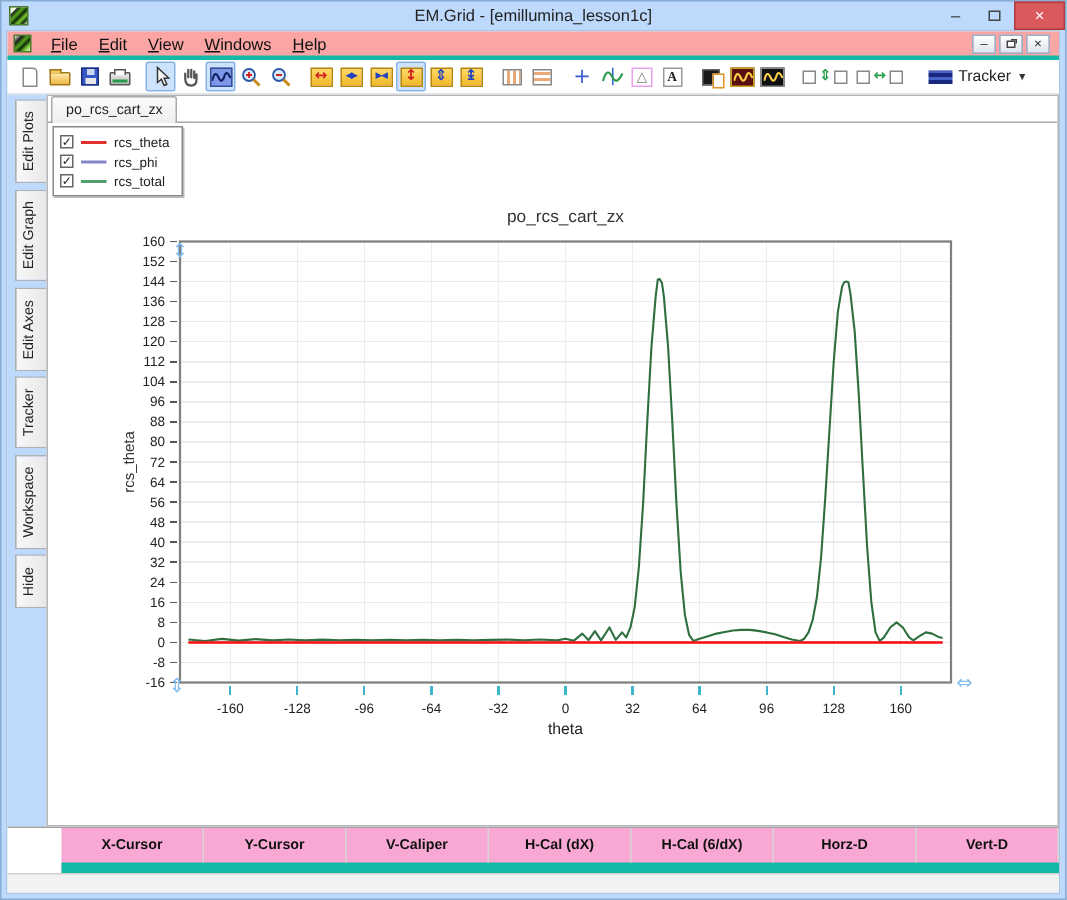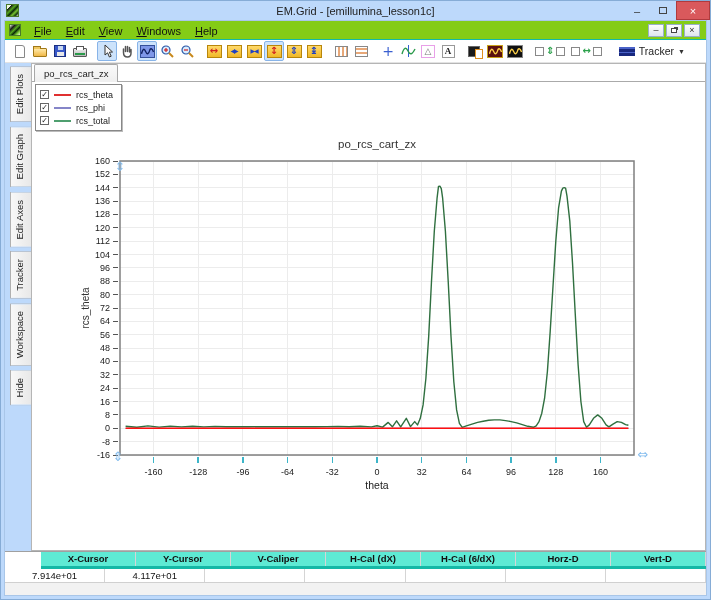--- a/index.html
+++ b/index.html
@@ -10,21 +10,21 @@
   .titlebar{height:19px;display:flex;align-items:center;padding-left:5px;position:relative;flex:0 0 auto;}
   .app-logo{width:13px;height:13px;background:linear-gradient(135deg,#eef7e0 0%,#eef7e0 20%,#1a1a1a 22%,#56a81e 40%,#0c2a08 55%,#7ac832 70%,#10320a 85%,#e8f4d8 100%);border:1px solid #4a7a2a;flex:0 0 auto;}
   .title-text{position:absolute;left:0;right:0;text-align:center;font-size:11px;color:#222;}
   .win-controls{margin-left:auto;display:flex;height:19px;}
   .wc-btn{width:26px;height:19px;display:flex;align-items:center;justify-content:center;font-size:11px;color:#333;cursor:default;}
   .wc-btn.close{width:34px;background:#d9595c;color:#fff;border:1px solid #b03a3d;}
   .box-glyph{width:8px;height:7px;border:1px solid #444;display:inline-block;background:transparent;}
   
   .client{flex:1;margin:0 3px 3px 3px;background:#fff;display:flex;flex-direction:column;border:1px solid #a9c6e8;}
   
-  .menubar{height:19px;display:flex;align-items:center;padding:0 4px;background:#84cc16;border-bottom:1px solid #14b8a6;flex:0 0 auto;justify-content:center;}
+  .menubar{height:19px;display:flex;align-items:center;padding:0 4px;background:#fca5a5;border-bottom:3px solid #14b8a6;flex:0 0 auto;justify-content:center;}
   .menu-logo{width:12px;height:12px;margin-right:6px;background:linear-gradient(135deg,#eef7e0 0%,#1a1a1a 25%,#56a81e 45%,#0c2a08 60%,#7ac832 78%,#e8f4d8 100%);border:1px solid #4a7a2a;}
   .menu-item{display:inline-block;font-size:11px;color:#111;padding:2px 7px;cursor:default;}
   .menu-item::first-letter{text-decoration:underline;}
   .mdi-controls{margin-left:auto;display:flex;gap:2px;padding-right:2px;}
   .mdi-btn{width:16px;height:13px;border:1px solid #9ab0c8;background:linear-gradient(#fdfdfd,#dfe6ee);display:flex;align-items:center;justify-content:center;font-size:9px;color:#333;line-height:1;}
   .restore-glyph{width:6px;height:5px;border:1px solid #444;box-shadow:2px -2px 0 -1px #444;background:#fff;}
   
   .toolbar{height:23px;display:flex;align-items:center;padding:0 5px;background:#fff;border-bottom:1px solid #e3e3e3;flex:0 0 auto;}
   .tb-btn{height:20px;min-width:20px;display:flex;align-items:center;justify-content:center;border:1px solid transparent;border-radius:2px;cursor:default;flex:0 0 auto;}
   .tb-btn.pressed{background:#cde3fb;border-color:#88b4e8;}
@@ -70,21 +70,21 @@
   .legend{position:absolute;left:3px;top:20px;background:#fff;border:1px solid #888;box-shadow:1px 1px 0 #bbb;padding:3px 8px 3px 4px;z-index:5;}
   .legend-row{display:flex;align-items:center;gap:5px;height:13px;}
   .legend-check{width:9px;height:9px;border:1px solid #666;background:#fff;font-size:8px;line-height:8px;text-align:center;color:#222;cursor:default;}
   .legend-line{width:17px;height:0;border-top:2px solid #000;}
   .legend-label{font-size:9px;color:#222;}
   
   #chart-svg{position:absolute;left:0;top:0;}
   
   .data-table{flex:0 0 auto;height:31px;display:flex;flex-direction:column;border-top:1px solid #a0a0a0;background:#fff;}
   .dt-row{flex:1;display:flex;}
-  .dt-row.hdr{border-bottom:3px solid #14b8a6;background:#5eead4;margin-left:36px;}
+  .dt-row.hdr{border-bottom:7px solid #14b8a6;background:#f9a8d4;margin-left:36px;}
   .dt-cell{flex:1;border-right:1px solid #d5d5d5;display:flex;align-items:center;justify-content:center;font-size:9.5px;color:#111;}
   .dt-row.hdr .dt-cell{font-weight:bold;}
   
   .status-strip{flex:0 0 auto;height:13px;background:#f2f2f2;border-top:1px solid #d0d0d0;}
 </style>
 </head>
 <body>
 
 <div class="window">
   <div class="titlebar">
@@ -399,25 +399,16 @@
     <div class="data-table">
       <div class="dt-row hdr" id="dt-headers">
           <div class="dt-cell">X-Cursor</div>
           <div class="dt-cell">Y-Cursor</div>
           <div class="dt-cell">V-Caliper</div>
           <div class="dt-cell">H-Cal (dX)</div>
           <div class="dt-cell">H-Cal (6/dX)</div>
           <div class="dt-cell">Horz-D</div>
           <div class="dt-cell">Vert-D</div>
         </div>
-      <div class="dt-row" id="dt-values">
-          <div class="dt-cell">7.914e+01</div>
-          <div class="dt-cell">4.117e+01</div>
-          <div class="dt-cell"></div>
-          <div class="dt-cell"></div>
-          <div class="dt-cell"></div>
-          <div class="dt-cell"></div>
-          <div class="dt-cell"></div>
-        </div>
     </div>
     <div class="status-strip"></div>
   </div>
 </div>
 
 </body></html>

